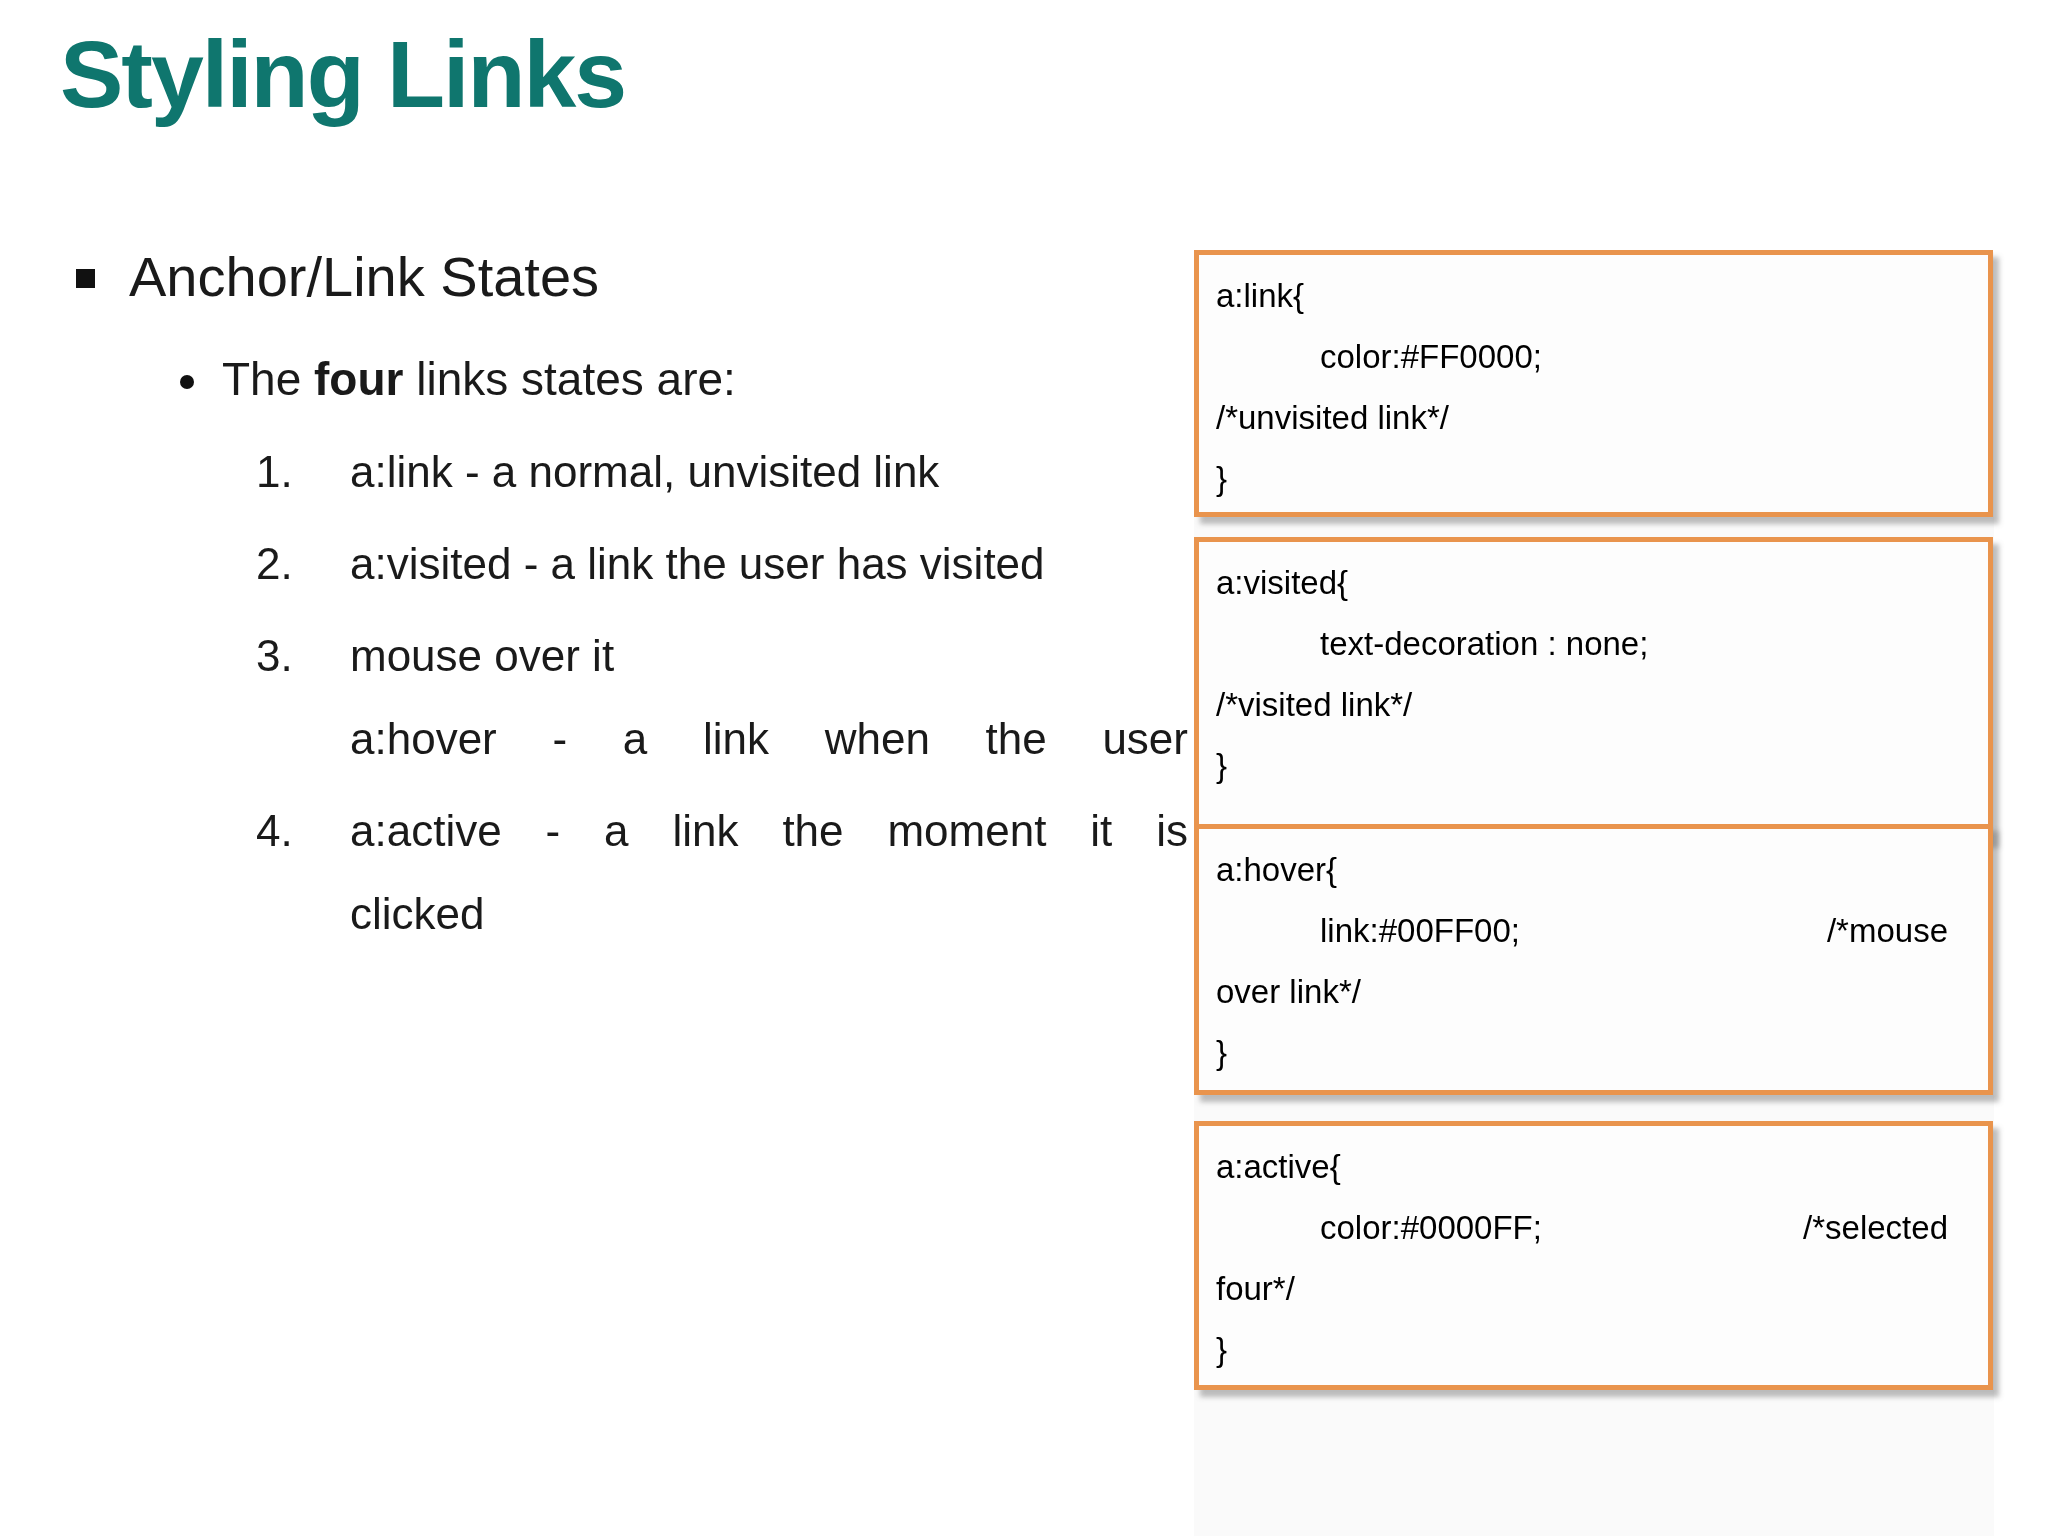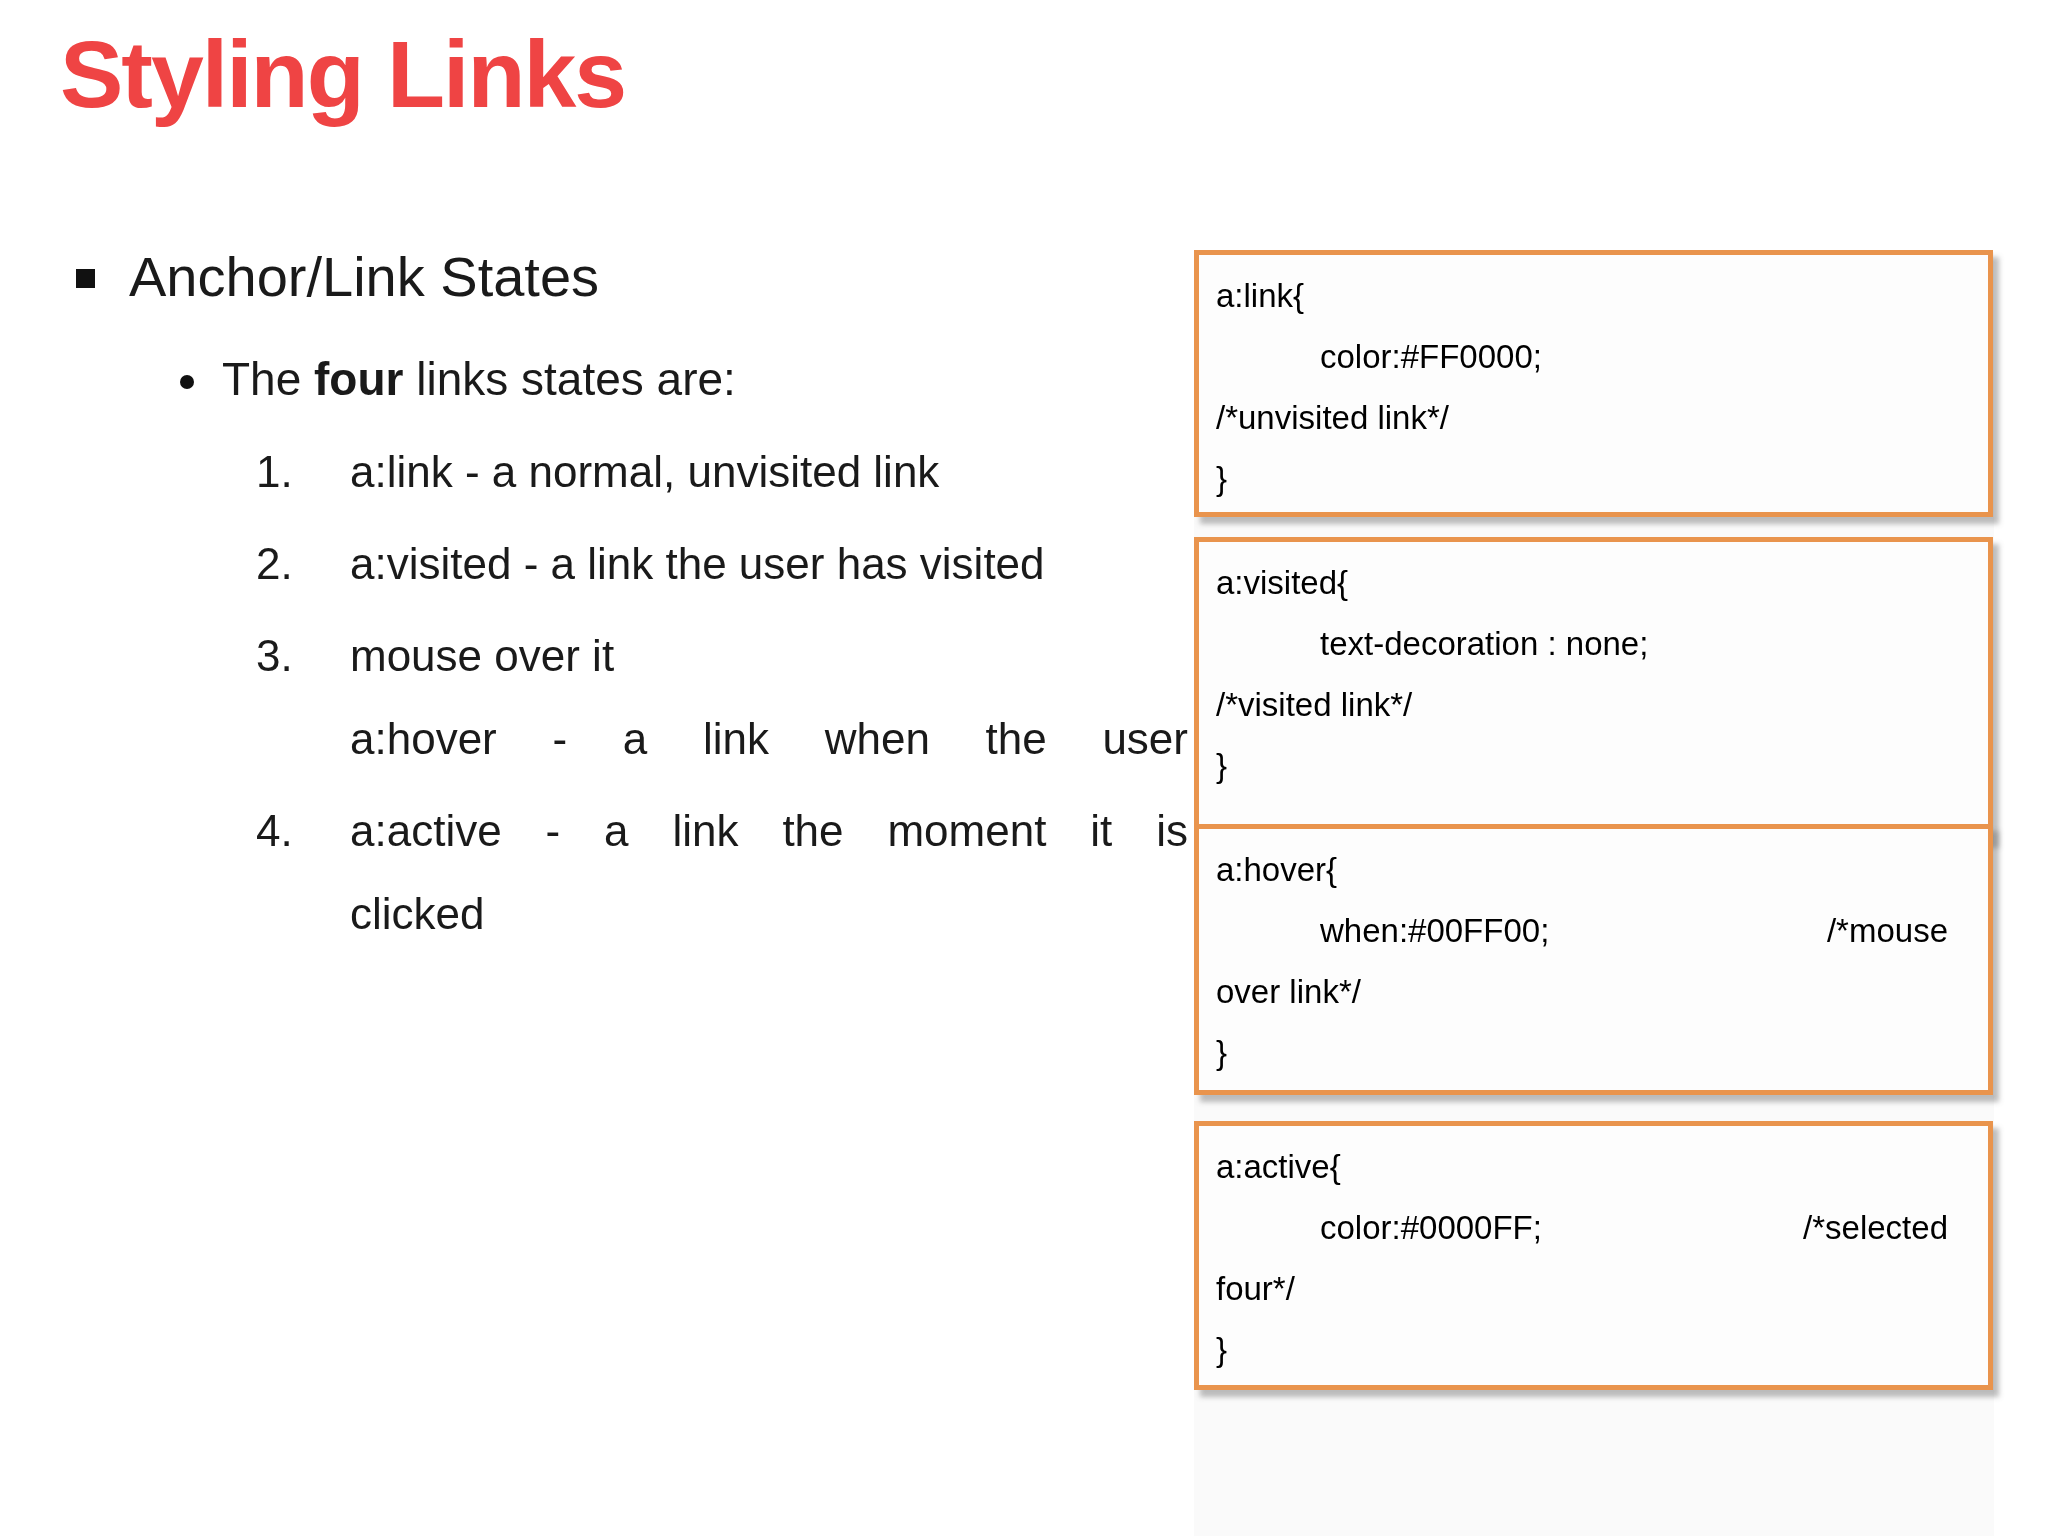--- a/index.html
+++ b/index.html
@@ -18,21 +18,21 @@
 
   
   .title {
     position: absolute;
     left: 60px;
     top: 20px;
     margin: 0;
     font-size: 95px;
     font-weight: 700;
     letter-spacing: -2px;
-    color: #ef4444;
+    color: #0f766e;
   }
 
   .l1row {
     position: absolute;
     left: 76px;
     top: 244px;
     display: flex;
     align-items: center;
     gap: 34px;
     font-size: 56px;
@@ -190,21 +190,21 @@
         <div class="cline"><span class="">}</span></div>
       </div>
       <div class="codebox">
         <div class="cline"><span class="">a:visited{</span></div>
         <div class="cline"><span class="ind">text-decoration : none;</span></div>
         <div class="cline"><span class="">/*visited link*/</span></div>
         <div class="cline"><span class="">}</span></div>
       </div>
       <div class="codebox">
         <div class="cline"><span class="">a:hover{</span></div>
-        <div class="cline flex"><span class="ind">when:#00FF00;</span><span>/*mouse</span></div>
+        <div class="cline flex"><span class="ind">link:#00FF00;</span><span>/*mouse</span></div>
         <div class="cline"><span class="">over link*/</span></div>
         <div class="cline"><span class="">}</span></div>
       </div>
       <div class="codebox">
         <div class="cline"><span class="">a:active{</span></div>
         <div class="cline flex"><span class="ind">color:#0000FF;</span><span>/*selected</span></div>
         <div class="cline"><span class="">four*/</span></div>
         <div class="cline"><span class="">}</span></div>
       </div>
     </div>

